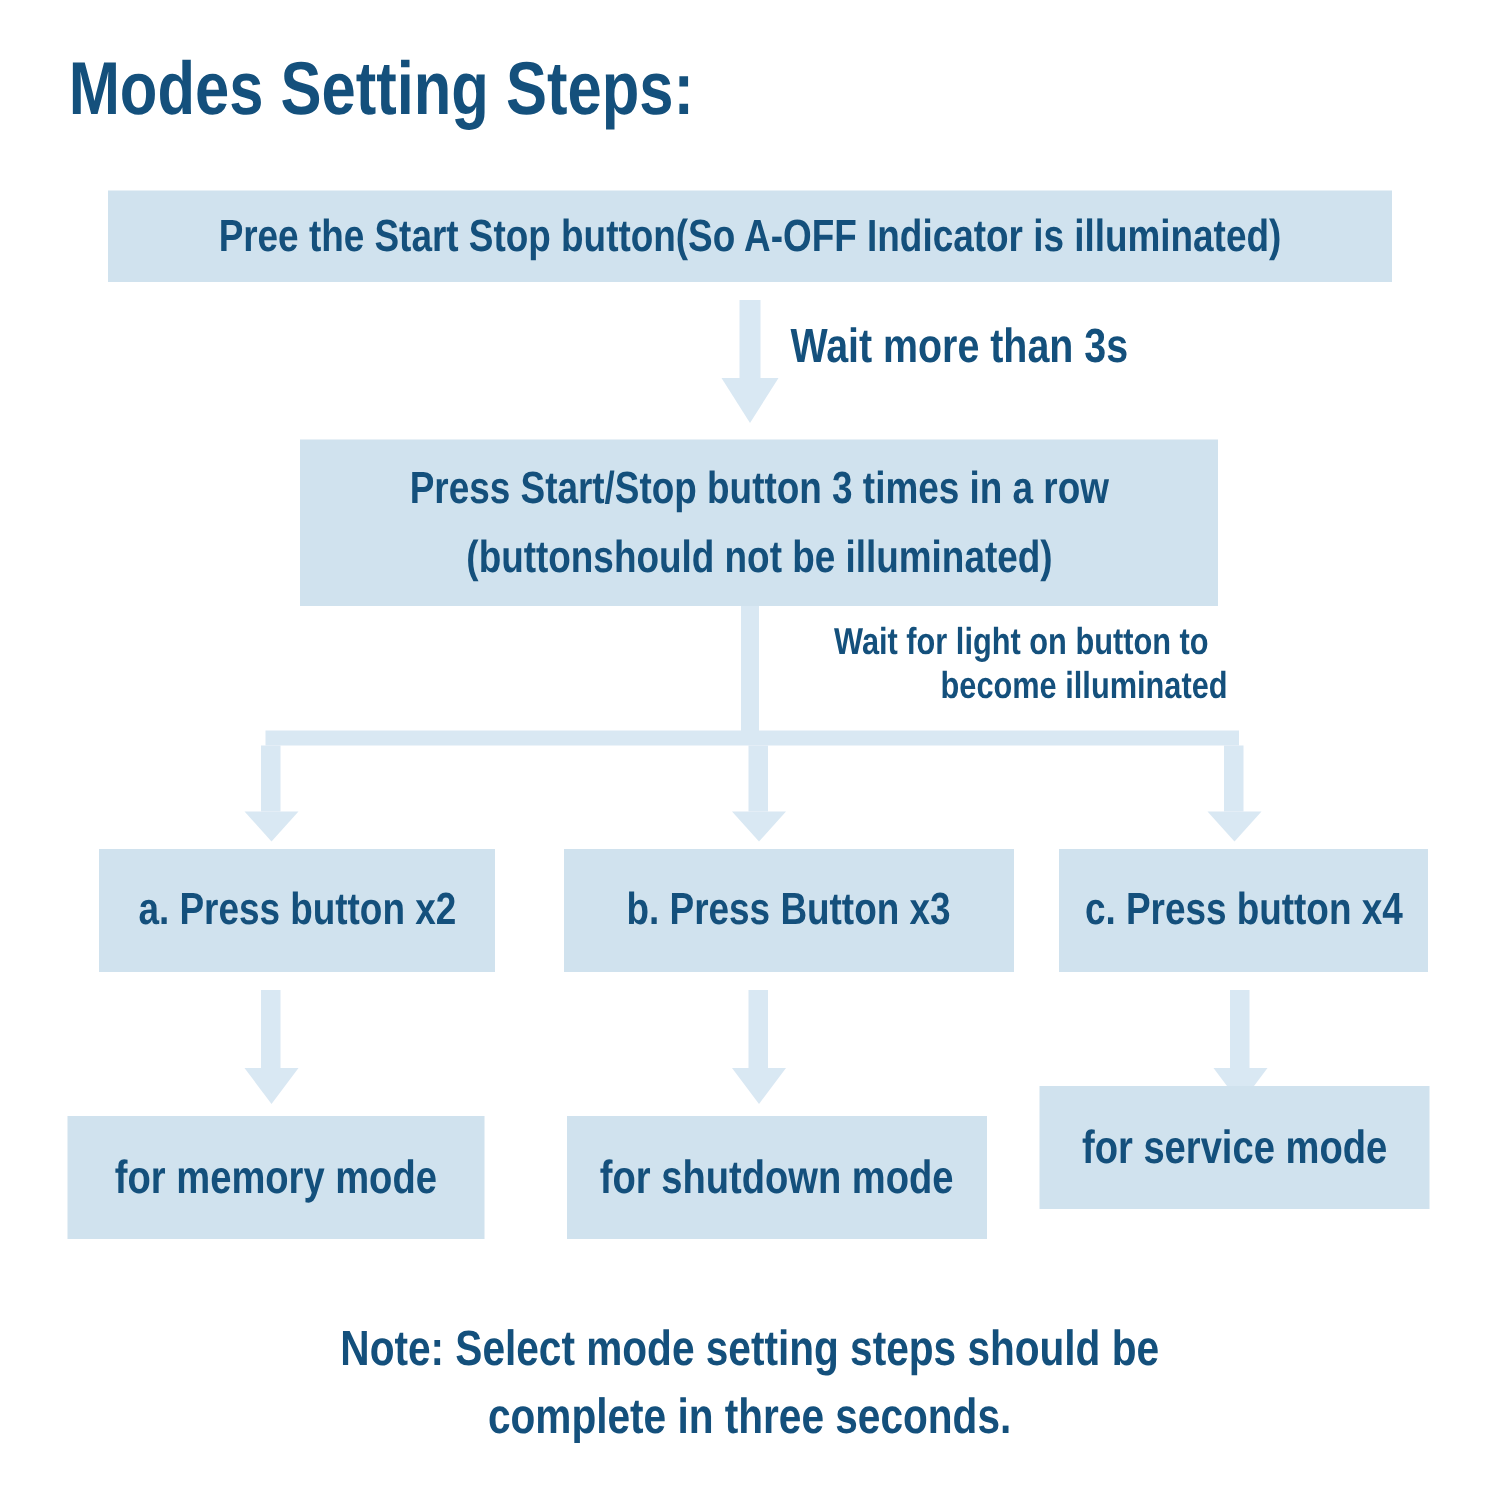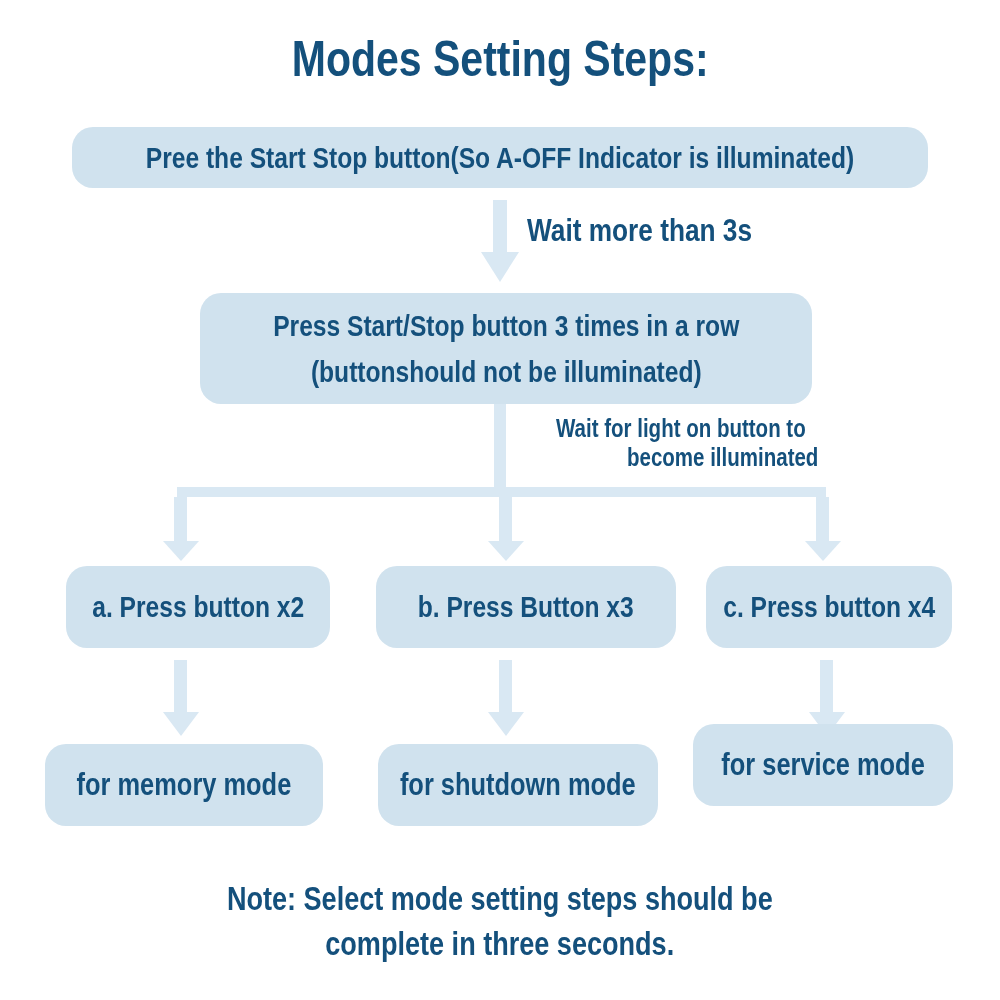--- a/index.html
+++ b/index.html
@@ -10,27 +10,26 @@
   html,body{margin:0;padding:0;background:#ffffff;}
   .canvas{
     position:relative;width:1000px;height:1000px;background:#ffffff;overflow:hidden;
     font-family:"Liberation Sans",sans-serif;font-weight:bold;color:var(--text);
   }
   .abs{position:absolute;}
   .node{
     position:absolute;background:var(--box-bg);
     display:flex;flex-direction:column;align-items:center;justify-content:center;
     text-align:center;
-    border-radius:21px;
   }
   .cond{display:inline-block;transform:scaleX(0.82);transform-origin:center center;white-space:nowrap;}
   .cond-l{display:inline-block;transform:scaleX(0.82);transform-origin:left center;white-space:nowrap;}
   .shaft{position:absolute;background:var(--connector);}
   .head{position:absolute;width:0;height:0;border-left:18px solid transparent;border-right:18px solid transparent;border-top:20px solid var(--connector);}
-  .title{left:0;top:30px;width:1000px;text-align:center;font-size:50px;line-height:58px;}
+  .title{left:0;top:30px;width:1000px;font-size:50px;line-height:58px;}
   .f30{font-size:30px;}
   .f31{font-size:31px;}
   .lh46{line-height:46px;}
   .wait1{left:527px;top:212px;font-size:32px;line-height:36px;}
   .wait2{left:556px;top:414px;font-size:25px;line-height:29px;text-align:right;}
   .note{left:0;top:876px;width:1000px;text-align:center;font-size:33px;line-height:45px;}
 </style>
 </head>
 <body>
 

